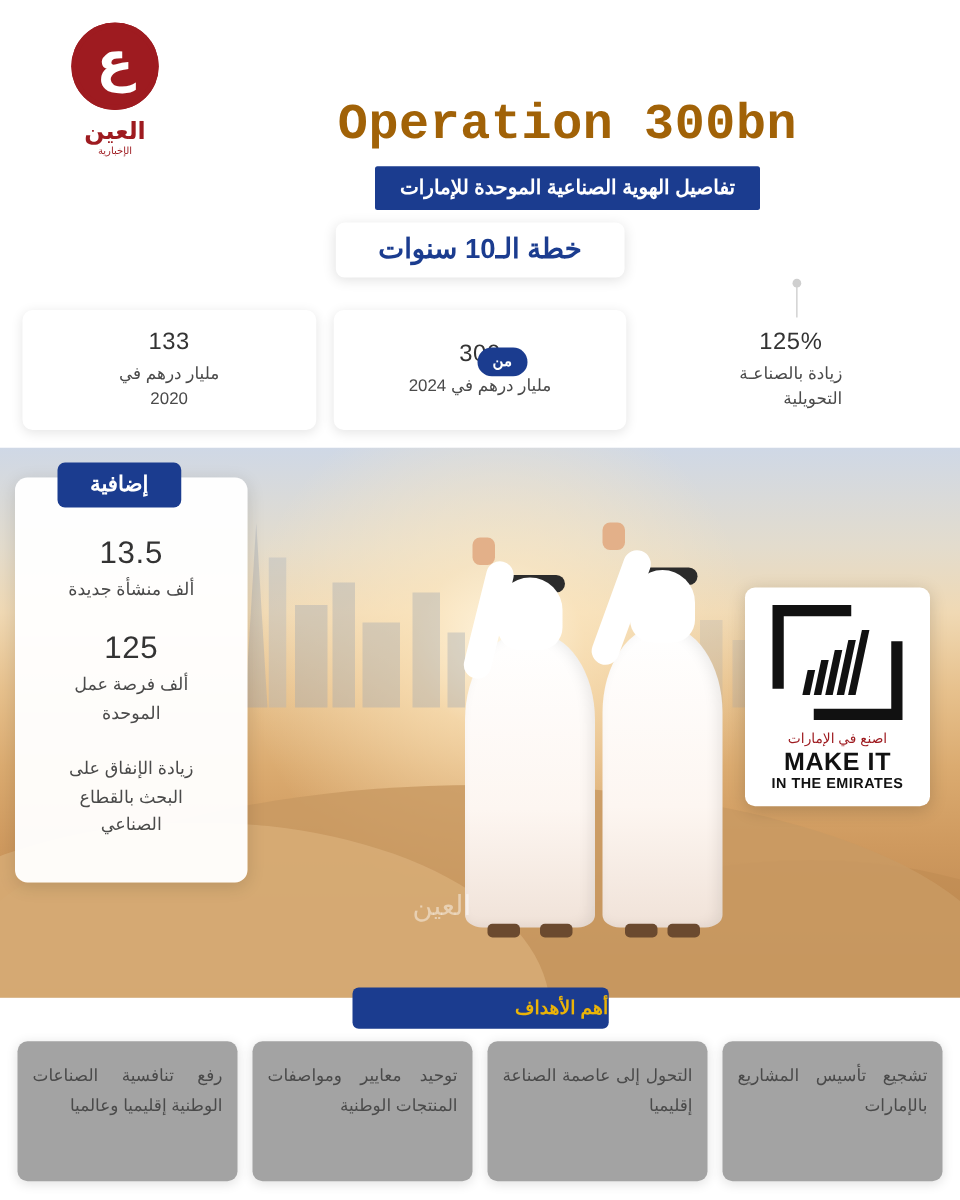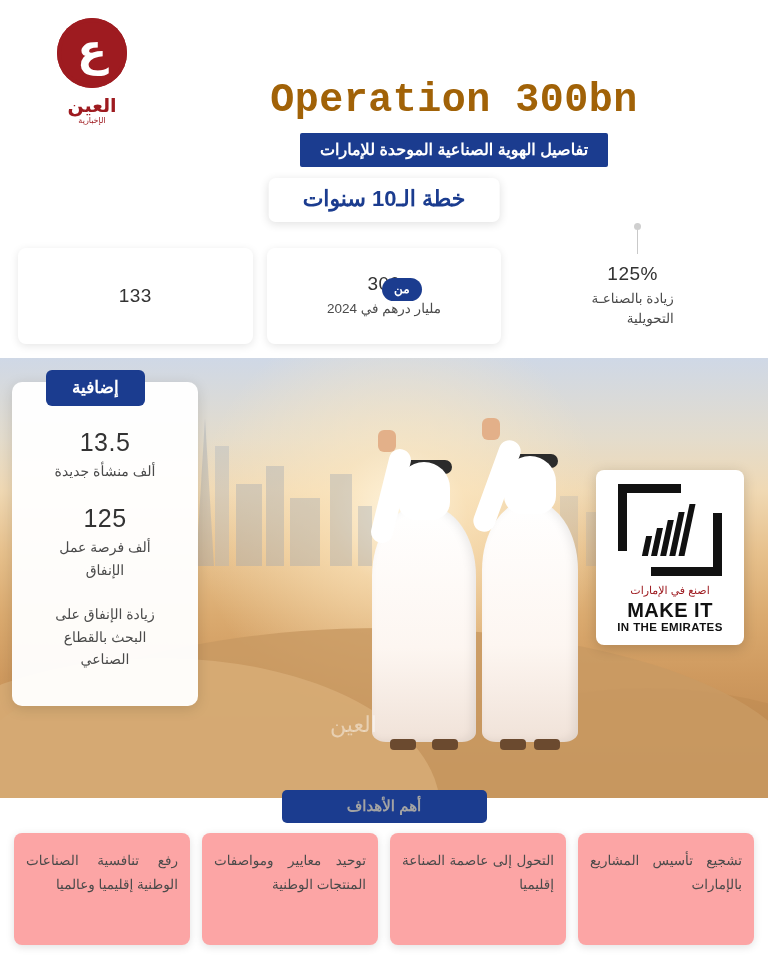--- a/index.html
+++ b/index.html
@@ -370,37 +370,37 @@
   .goals-wrap {
     position: relative;
     margin-top: 6px;
     padding: 0 14px;
   }
   .goals-title {
     display: block;
     width: 205px;
     margin: 0 auto;
     background: #1b3c8f;
-    color: #a3a3a3;
-    text-align: center;
+    color: #eab308;
+    text-align: right;
     font-size: 15px; font-weight: bold;
     padding: 7px 0 8px;
     border-radius: 5px;
     direction: rtl;
     transform: translateY(-14px);
   }
   .goals {
     display: flex;
     gap: 12px;
     direction: rtl;
     margin-top: -4px;
   }
   .goal-card {
     flex: 1;
-    background: #fca5a5;
+    background: #a3a3a3;
     border-radius: 8px;
     box-shadow: 0 2px 9px rgba(0,0,0,0.12);
     padding: 16px 12px 18px;
     direction: rtl;
     text-align: justify;
     color: #4a4a4a;
     font-size: 13.5px;
     line-height: 1.75;
     letter-spacing: 0.5px;
     min-height: 112px;
@@ -438,20 +438,22 @@
 التحويلية</div>
     </div>
 
     <div class="stat-card">
       <div class="stat-value">300</div>
       <div class="stat-label" style="white-space:pre-line">مليار درهم في 2024</div>
     </div>
 
     <div class="stat-card">
       <div class="stat-value">133</div>
+      <div class="stat-label" style="white-space:pre-line">مليار درهم في
+2020</div>
     </div>
 
     <div class="from-badge">من</div>
   </div>
 
   <div class="middle">
     <div class="photo">
       <div class="skyline">
         <div class="burj"></div>
         <div class="bldg b1"></div>
@@ -491,21 +493,21 @@
     </div>
 
     <div class="results-card">
       <div class="res-item">
         <div class="res-value">13.5</div>
         <div class="res-label" style="white-space:pre-line">ألف منشأة جديدة</div>
       </div>
       <div class="res-item">
         <div class="res-value">125</div>
         <div class="res-label" style="white-space:pre-line">ألف فرصة عمل
-الإنفاق</div>
+الموحدة</div>
       </div>
       <div class="res-item">
         <div class="res-label wide" style="white-space:pre-line">زيادة الإنفاق على
 البحث بالقطاع
 الصناعي</div>
       </div>
     </div>
     <div class="results-tab">إضافية</div>
 
     <div class="makeit">

